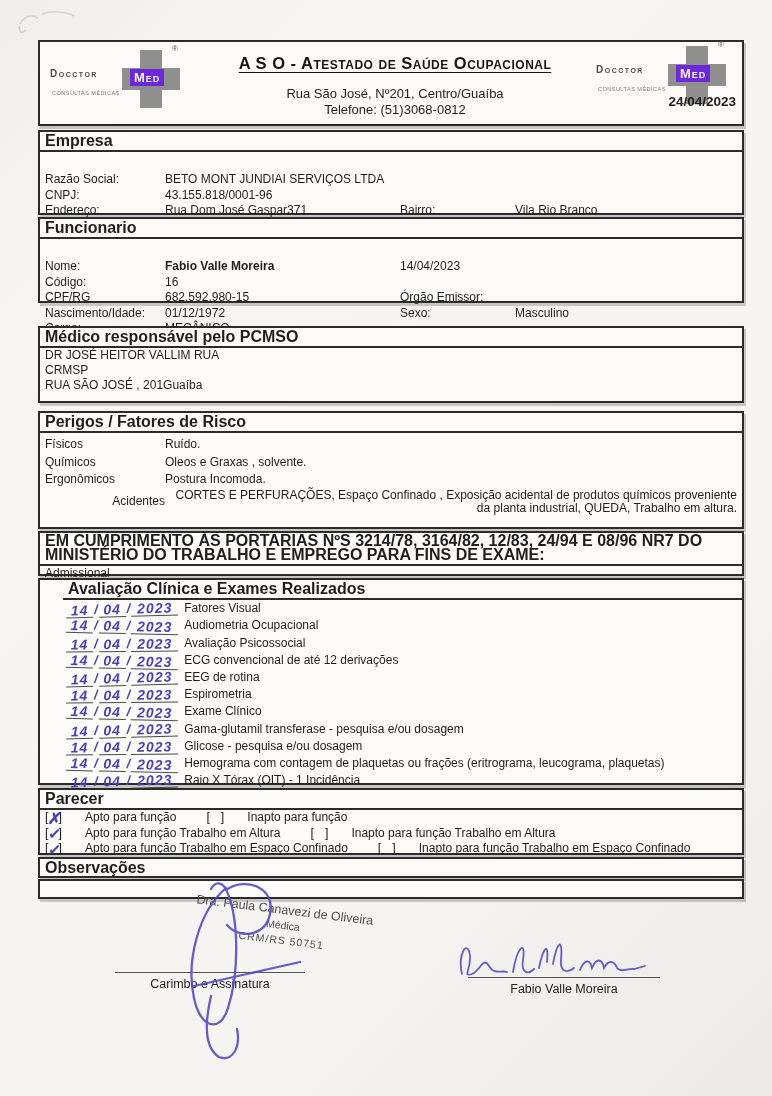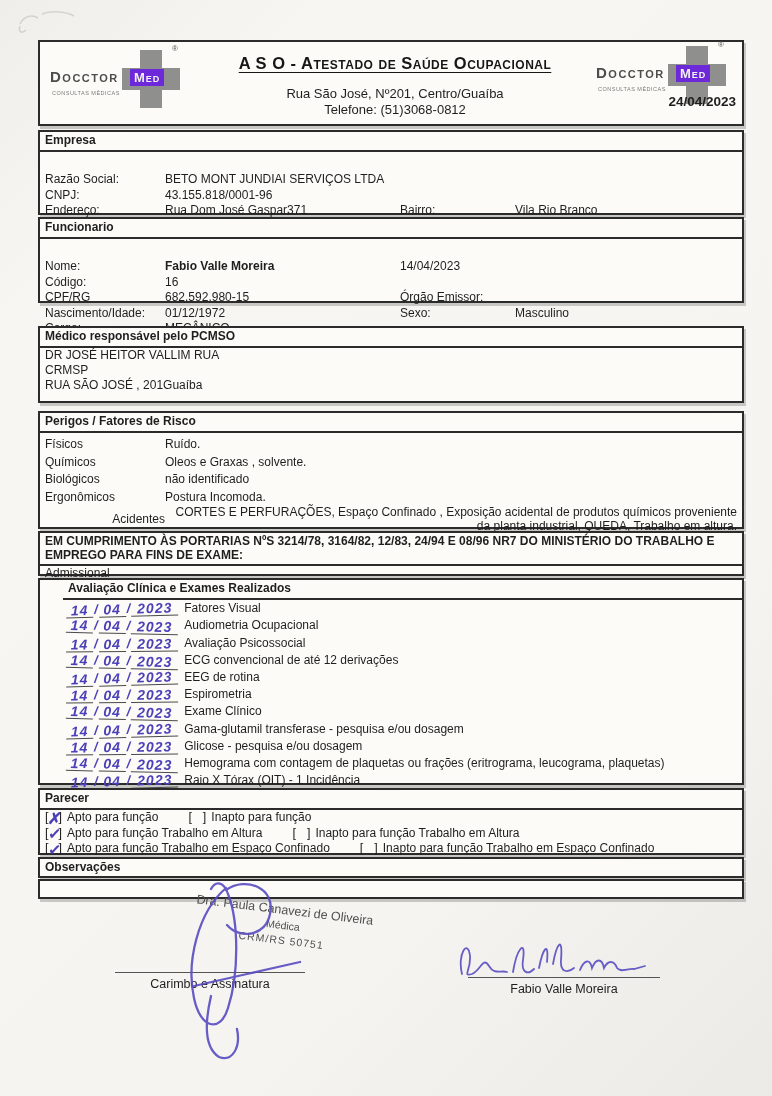--- a/index.html
+++ b/index.html
@@ -8,40 +8,40 @@
     font-family:"Liberation Sans",sans-serif;color:#1e1e1e;
     background:linear-gradient(135deg,#efeeea 0%,#f7f6f2 18%,#f5f4f0 70%,#eceae6 100%);
   }
   .box{
     position:absolute;left:38px;width:706px;
     border:2px solid #2b2b2b;background:#fcfbf8;
     box-shadow:2px 3px 0 rgba(80,78,74,.28);
     box-sizing:border-box;
   }
   .sec-title{
-    font-weight:bold;font-size:12px;line-height:15px;
+    font-weight:bold;font-size:16px;line-height:15px;
     padding:1px 5px 2px 5px;border-bottom:2px solid #2b2b2b;
   }
   .row{display:flex;font-size:12px;line-height:15.6px;padding:0 5px;}
   .lbl{width:120px;flex-shrink:0;}
   .val{width:235px;flex-shrink:0;}
   .val.wide{flex:1;width:auto;}
   .lbl2{width:115px;flex-shrink:0;}
   .val2{flex:1;}
   .bold{font-weight:bold;}
   .pad-top{padding-top:20px;}
 
   
   #header-box{top:40px;height:86px;}
   .logo{position:absolute;width:150px;height:64px;}
   .logo .cross-v,.logo .cross-h{position:absolute;background:#8f8f8d;}
   .logo .cross-v{width:22px;height:58px;left:94px;top:2px;}
   .logo .cross-h{width:58px;height:22px;left:76px;top:20px;}
   .logo .brand{
-    position:absolute;left:4px;top:20px;font-weight:bold;font-size:15px;
+    position:absolute;left:4px;top:20px;font-weight:bold;font-size:10px;
     letter-spacing:1.5px;color:#4c4c4a;font-variant:small-caps;z-index:2;
   }
   .logo .badge{
     position:absolute;left:84px;top:21px;background:#6d28d9;color:#f2f2f0;
     font-weight:bold;font-size:13px;padding:0 4px;line-height:17px;
     font-variant:small-caps;z-index:2;letter-spacing:1px;
   }
   .logo .tagline{position:absolute;left:6px;top:42px;font-size:5.5px;color:#7b7b79;letter-spacing:.5px;z-index:2;}
   .logo .reg{position:absolute;right:18px;top:-4px;font-size:8px;color:#555;}
   #logo-left{left:6px;top:6px;}
@@ -88,21 +88,21 @@
   .parecer-line{font-size:12px;line-height:15.6px;padding:0 5px;display:flex;}
   .chk{display:inline-flex;align-items:center;}
   .bracket{color:#222;font-size:12.5px;}
   .mark{
     display:inline-block;width:10px;text-align:center;color:#4b40b8;
     font-size:16px;font-weight:bold;line-height:12px;position:relative;top:1px;
     transform:rotate(6deg);
   }
   .mark.empty{width:11px;}
   .opt2{margin-left:30px;}
-  .chk-label{margin-left:5px;}
+  .chk-label{margin-left:23px;}
 
   
   #stamp{
     position:absolute;left:163px;top:903px;width:240px;text-align:center;
     color:#4f4f4f;transform:rotate(7deg);line-height:15px;
   }
   #stamp .s1{font-size:12.5px;}
   #stamp .s2{font-size:10.5px;}
   #stamp .s3{font-size:10.5px;letter-spacing:1px;}
   .sig-line{position:absolute;border-top:1.6px solid #555;}
@@ -213,24 +213,20 @@
   <div class="sec-title">Perigos / Fatores de Risco</div>
   <div class="row" style="padding-top:3px;line-height:17.5px;">
     <span class="lbl">Físicos</span>
     <span class="val wide">Ruído.</span>
   </div>
   <div class="row" style="line-height:17.5px;">
     <span class="lbl">Químicos</span>
     <span class="val wide">Oleos e Graxas , solvente.</span>
   </div>
   <div class="row" style="line-height:17.5px;">
-    <span class="lbl">Biológicos</span>
-    <span class="val wide">não identificado</span>
-  </div>
-  <div class="row" style="line-height:17.5px;">
     <span class="lbl">Ergonômicos</span>
     <span class="val wide">Postura Incomoda.</span>
   </div>
   <div class="row" style="line-height:13.5px;align-items:center;text-align:right;">
     <span class="lbl">Acidentes</span>
     <span class="val wide">CORTES E PERFURAÇÕES, Espaço Confinado , Exposição acidental de produtos químicos proveniente da planta industrial, QUEDA, Trabalho em altura.</span>
   </div>
 </div>
 
 <div class="box" id="cumprimento-box">

